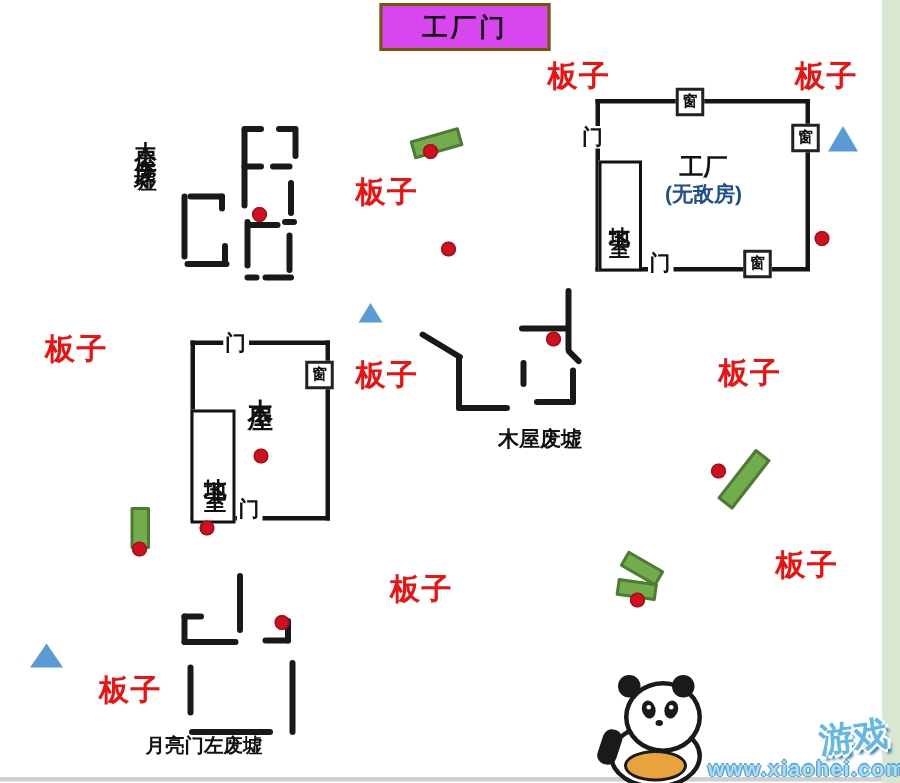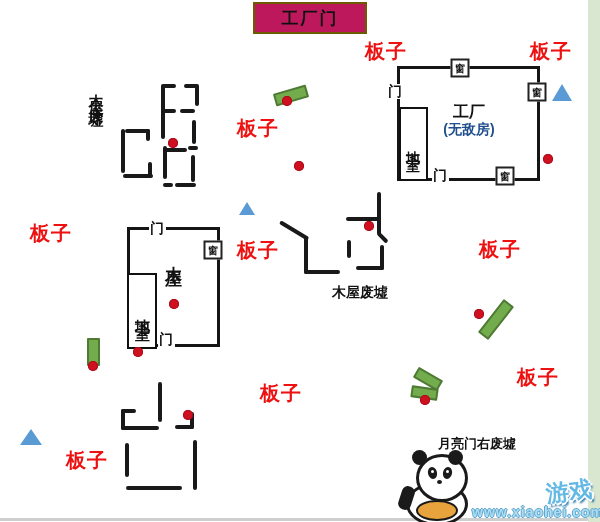--- a/index.html
+++ b/index.html
@@ -31,21 +31,21 @@
   .door{position:absolute;color:#111;font-weight:bold;font-size:14px;background:#fff;
         padding:0 1px;transform:translate(-50%,-50%);z-index:3;line-height:1;}
   .wbox{position:absolute;width:15px;height:15px;border:2px solid #222;background:#fff;
         color:#111;font-size:10px;font-weight:bold;display:flex;align-items:center;
         justify-content:center;transform:translate(-50%,-50%);z-index:3;line-height:1;}
   
   .bbox{position:absolute;background:#fff;border:2px solid #111;z-index:2;
         display:flex;align-items:center;justify-content:center;}
   .bbox .vtext{position:static;writing-mode:vertical-rl;text-orientation:upright;}
   
-  .gate{position:absolute;background:#be185d;color:#111;font-weight:bold;
+  .gate{position:absolute;background:#d946ef;color:#111;font-weight:bold;
         display:flex;align-items:center;justify-content:center;z-index:7;
         letter-spacing:2px;text-align:center;}
   #gate-top{border:2px solid #6e5a00;font-size:17px;}
   #gate-bottom{font-size:16px;}
   
   .edge-right{position:absolute;right:0;top:0;width:12px;height:522px;background:#d9e7d0;z-index:8;}
   .edge-bottom{position:absolute;left:0;top:518px;width:588px;height:3px;background:#cfcfcf;z-index:8;}
   
   #watermark{position:absolute;left:398px;top:448px;width:202px;height:74px;z-index:9;}
   .panda{position:absolute;left:2px;top:6px;width:72px;height:68px;}
@@ -150,22 +150,22 @@
 
   <div class="rwall" style="left:158px;top:382px;width:4px;height:40px;"></div>
   <div class="rwall" style="left:121px;top:409px;width:15px;height:4px;"></div>
   <div class="rwall" style="left:121px;top:409px;width:4px;height:21px;"></div>
   <div class="rwall" style="left:121px;top:426px;width:38px;height:4px;"></div>
   <div class="rwall" style="left:190px;top:412px;width:4px;height:17px;"></div>
   <div class="rwall" style="left:175px;top:425px;width:19px;height:4px;"></div>
   <div class="rwall" style="left:125px;top:443px;width:4px;height:34px;"></div>
   <div class="rwall" style="left:193px;top:440px;width:4px;height:50px;"></div>
   <div class="rwall" style="left:126px;top:486px;width:56px;height:4px;"></div>
-
-  <div class="arealabel" style="left:477px;top:444px;">月亮门右废墟</div>
+  <div class="arealabel" style="left:136px;top:497px;">月亮门左废墟</div>
+
 
   <div class="banzi" style="left:386px;top:51px;">板子</div>
   <div class="banzi" style="left:551px;top:51px;">板子</div>
   <div class="banzi" style="left:258px;top:128px;">板子</div>
   <div class="banzi" style="left:51px;top:233px;">板子</div>
   <div class="banzi" style="left:258px;top:250px;">板子</div>
   <div class="banzi" style="left:500px;top:249px;">板子</div>
   <div class="banzi" style="left:538px;top:377px;">板子</div>
   <div class="banzi" style="left:281px;top:393px;">板子</div>
   <div class="banzi" style="left:87px;top:460px;">板子</div>

